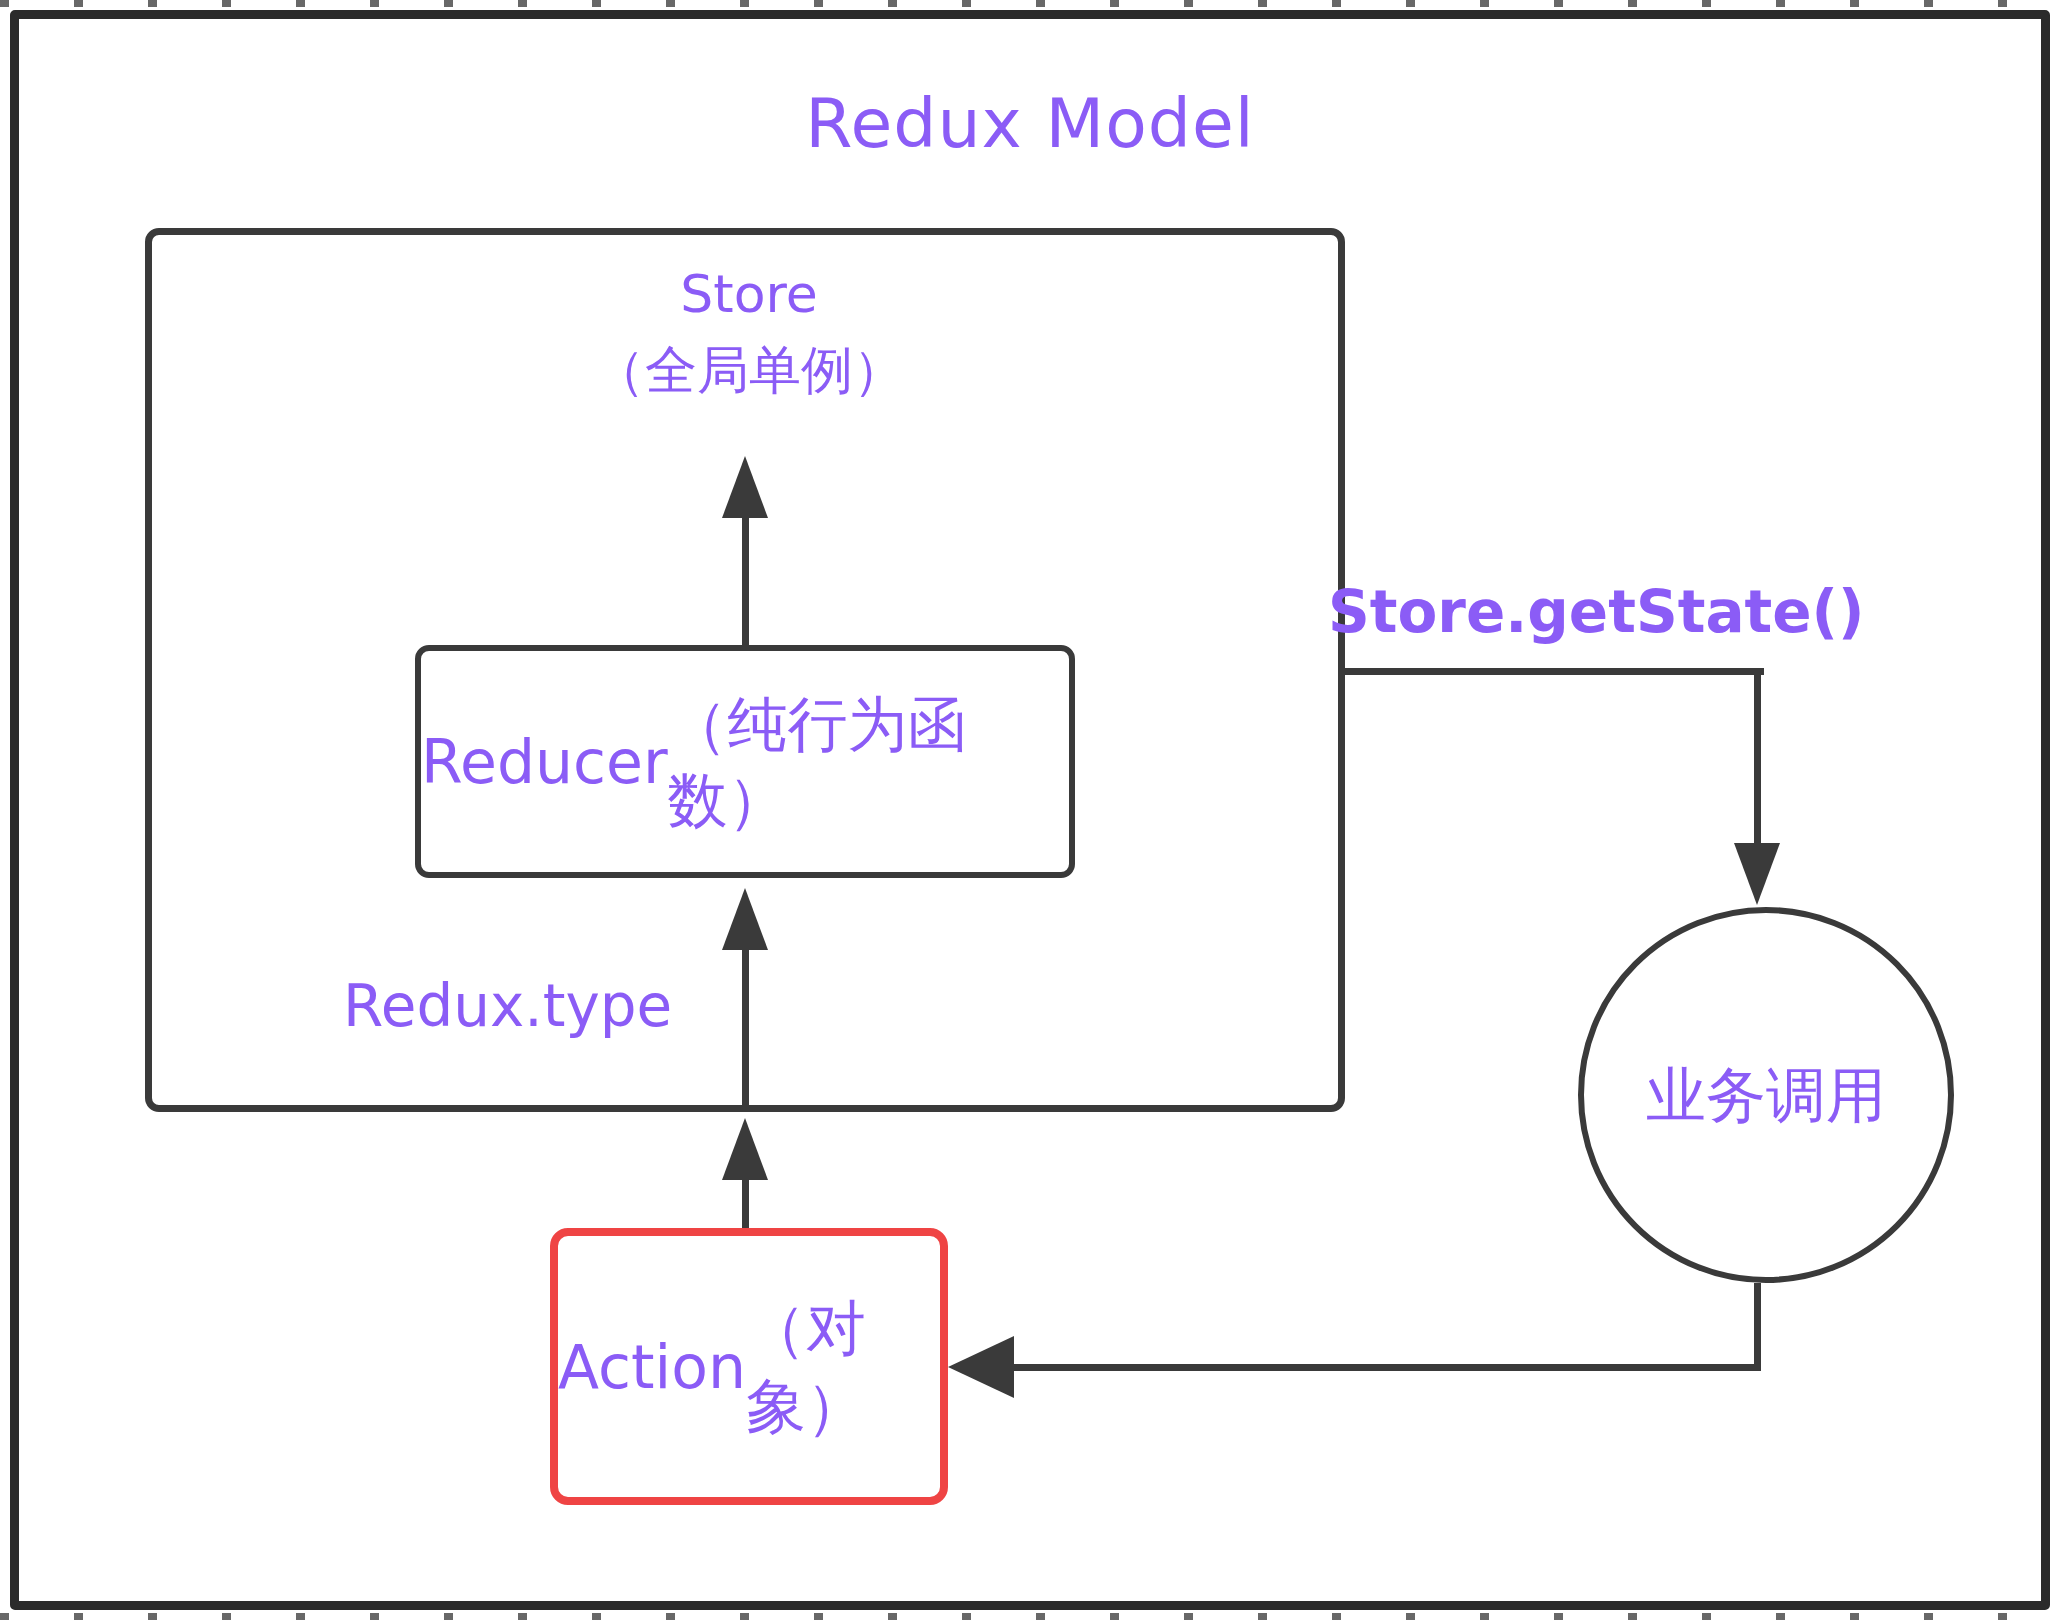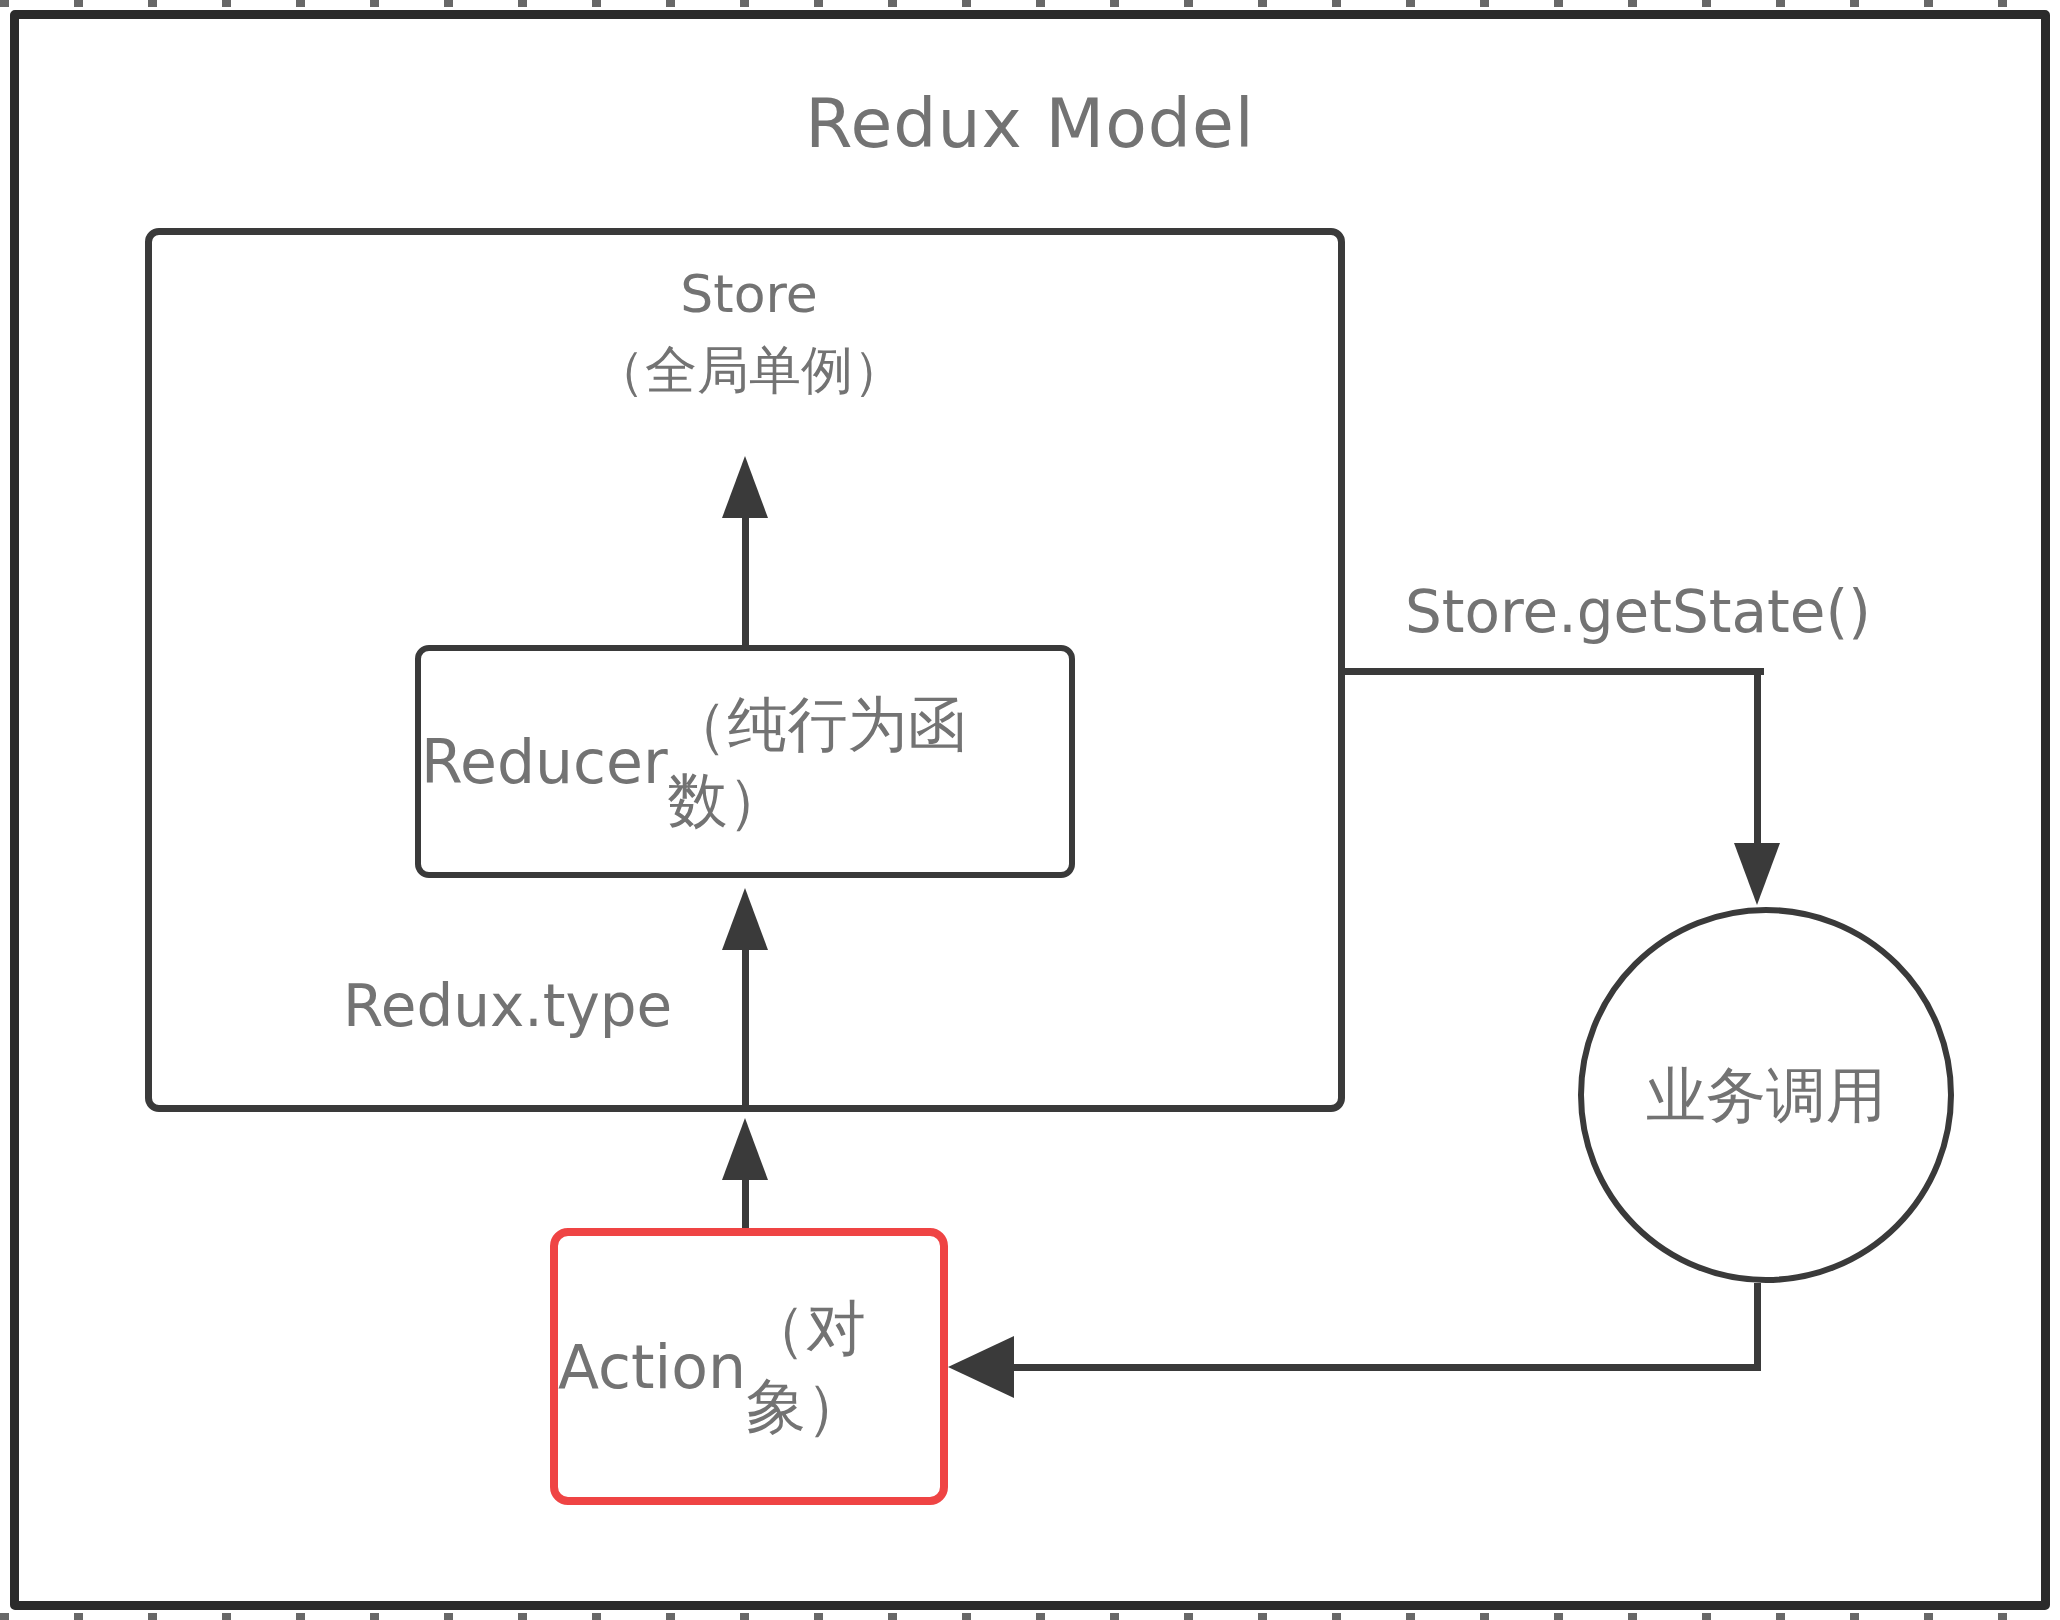--- a/index.html
+++ b/index.html
@@ -1,21 +1,21 @@
 <!DOCTYPE html>
 <html><head>
 <meta charset="utf-8">
 <style>
   html,body{margin:0;padding:0;background:#ffffff;}
   #canvas{
     position:relative;
     width:2060px;height:1620px;
     background:#ffffff;
     font-family:"DejaVu Sans","Liberation Sans",sans-serif;
-    color:#737373;
+    color:#8b5cf6;
     overflow:hidden;
   }
   .edge-marks{
     position:absolute;left:0;width:100%;height:7px;
     background:repeating-linear-gradient(90deg,#4d4d4d 0 9px,transparent 9px 74px);
     opacity:.85;
   }
   .outer-border{
     position:absolute;left:10px;top:10px;width:2040px;height:1600px;
     border:9px solid #2b2b2b;border-radius:5px;box-sizing:border-box;
@@ -65,21 +65,21 @@
   .arrow-left{
     position:absolute;width:0;height:0;
     border-top:31px solid transparent;border-bottom:31px solid transparent;
     border-right:66px solid #3a3a3a;
   }
   .edge-label{
     position:absolute;font-size:58px;font-weight:500;white-space:nowrap;
   }
   .lbl-modify{left:440px;top:514px;letter-spacing:3px;}
   .lbl-actiontype{left:343px;top:972px;}
-  .lbl-getstate{left:1405px;top:578px;}
+  .lbl-getstate{left:1328px;top:578px;font-weight:bold;}
   .lbl-dispatch{left:1176px;top:1414px;}
 </style>
 </head>
 <body>
 
 <div id="canvas">
 
   <div class="edge-marks" style="top:0;"></div>
   <div class="edge-marks" style="bottom:0;"></div>
 

